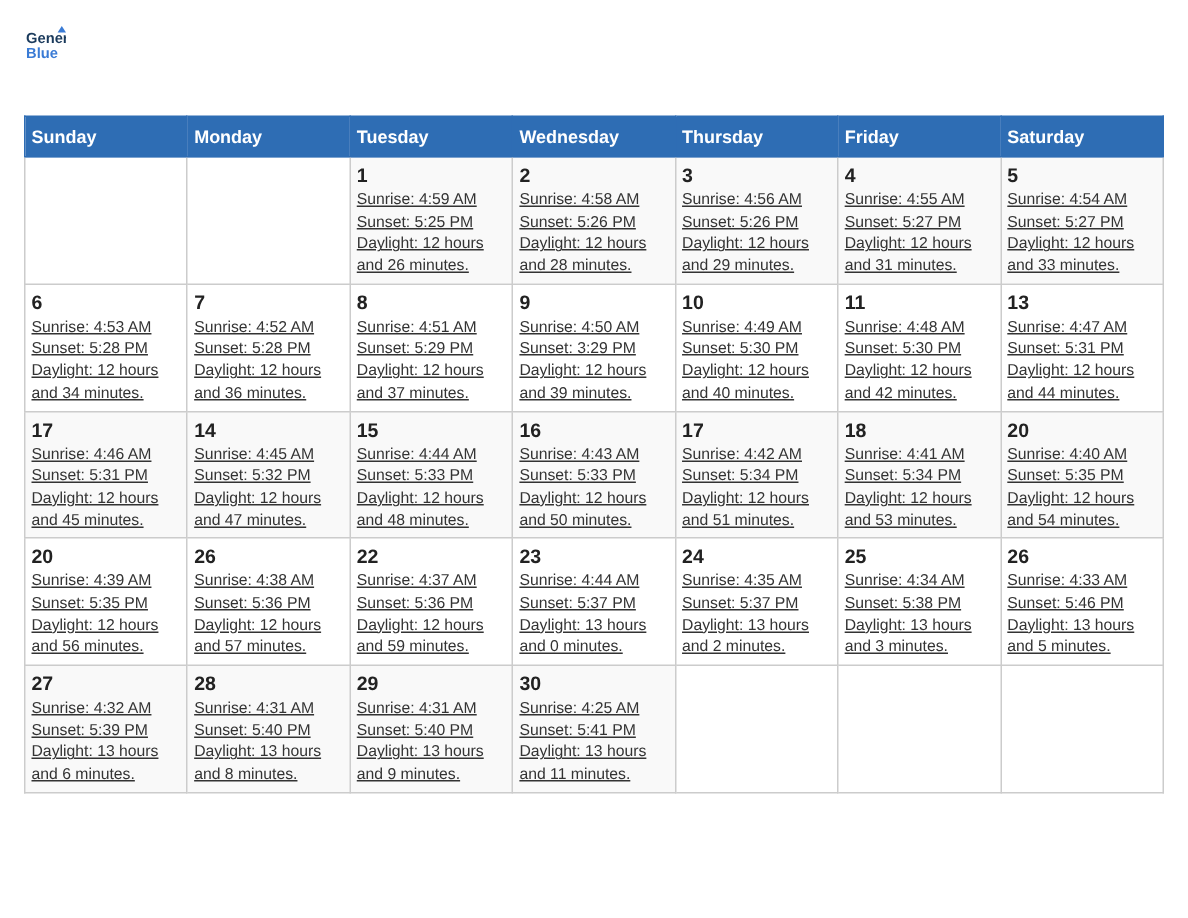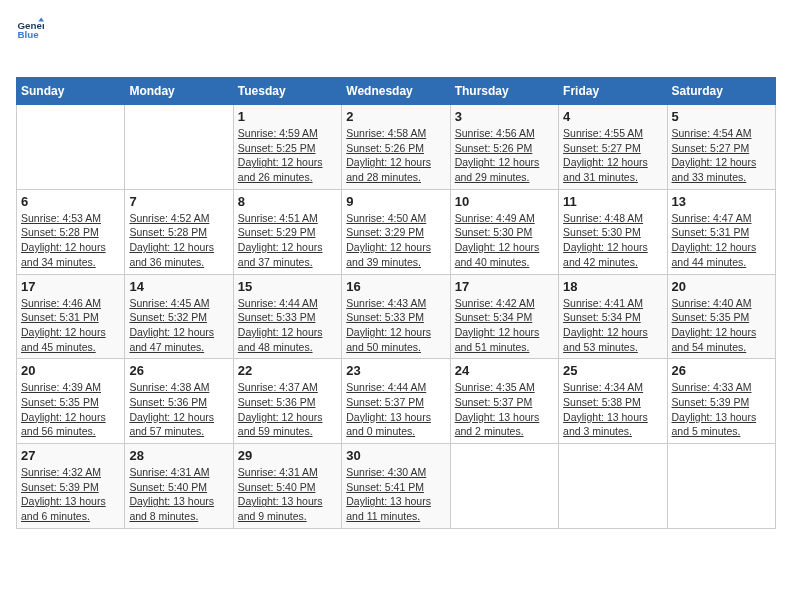--- a/index.html
+++ b/index.html
@@ -268,21 +268,21 @@
         </td>
         <td>
           <span class="day-num">25</span>
           <div class="day-info">Sunrise: 4:34 AM
 Sunset: 5:38 PM
 Daylight: 13 hours and 3 minutes.</div>
         </td>
         <td>
           <span class="day-num">26</span>
           <div class="day-info">Sunrise: 4:33 AM
-Sunset: 5:39 PM
+Sunset: 5:46 PM
 Daylight: 13 hours and 5 minutes.</div>
         </td>
       </tr>
       <tr>
         <td>
           <span class="day-num">27</span>
           <div class="day-info">Sunrise: 4:32 AM
 Sunset: 5:39 PM
 Daylight: 13 hours and 6 minutes.</div>
         </td>
@@ -293,21 +293,21 @@
 Daylight: 13 hours and 8 minutes.</div>
         </td>
         <td>
           <span class="day-num">29</span>
           <div class="day-info">Sunrise: 4:31 AM
 Sunset: 5:40 PM
 Daylight: 13 hours and 9 minutes.</div>
         </td>
         <td>
           <span class="day-num">30</span>
-          <div class="day-info">Sunrise: 4:30 AM
+          <div class="day-info">Sunrise: 4:25 AM
 Sunset: 5:41 PM
 Daylight: 13 hours and 11 minutes.</div>
         </td>
         <td class="empty-cell"></td>
         <td class="empty-cell"></td>
         <td class="empty-cell"></td>
       </tr>
     </tbody>
 </table>
 

